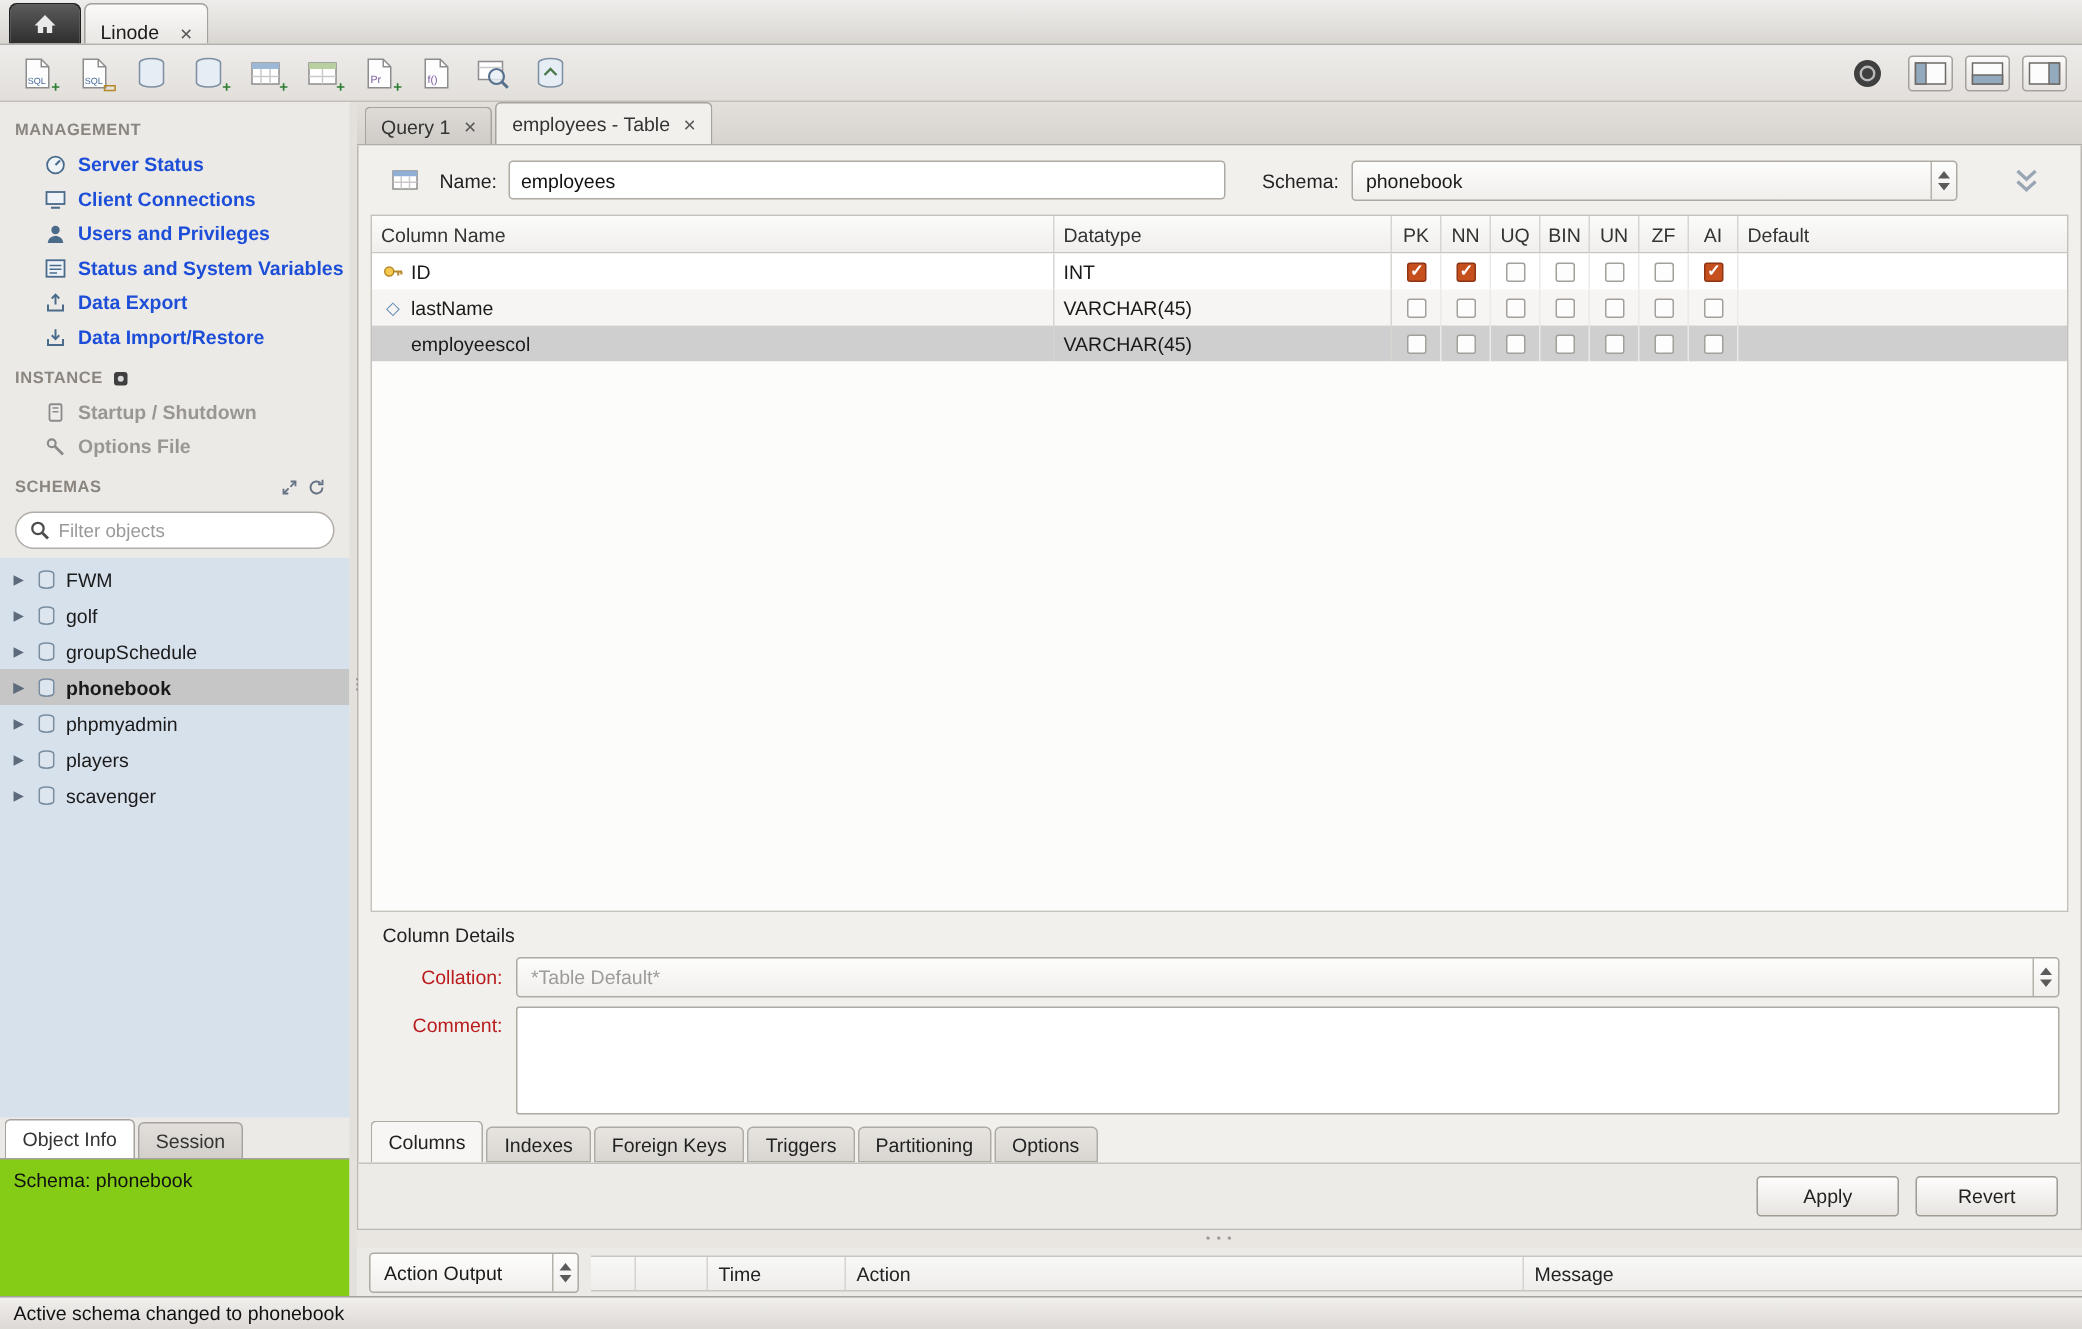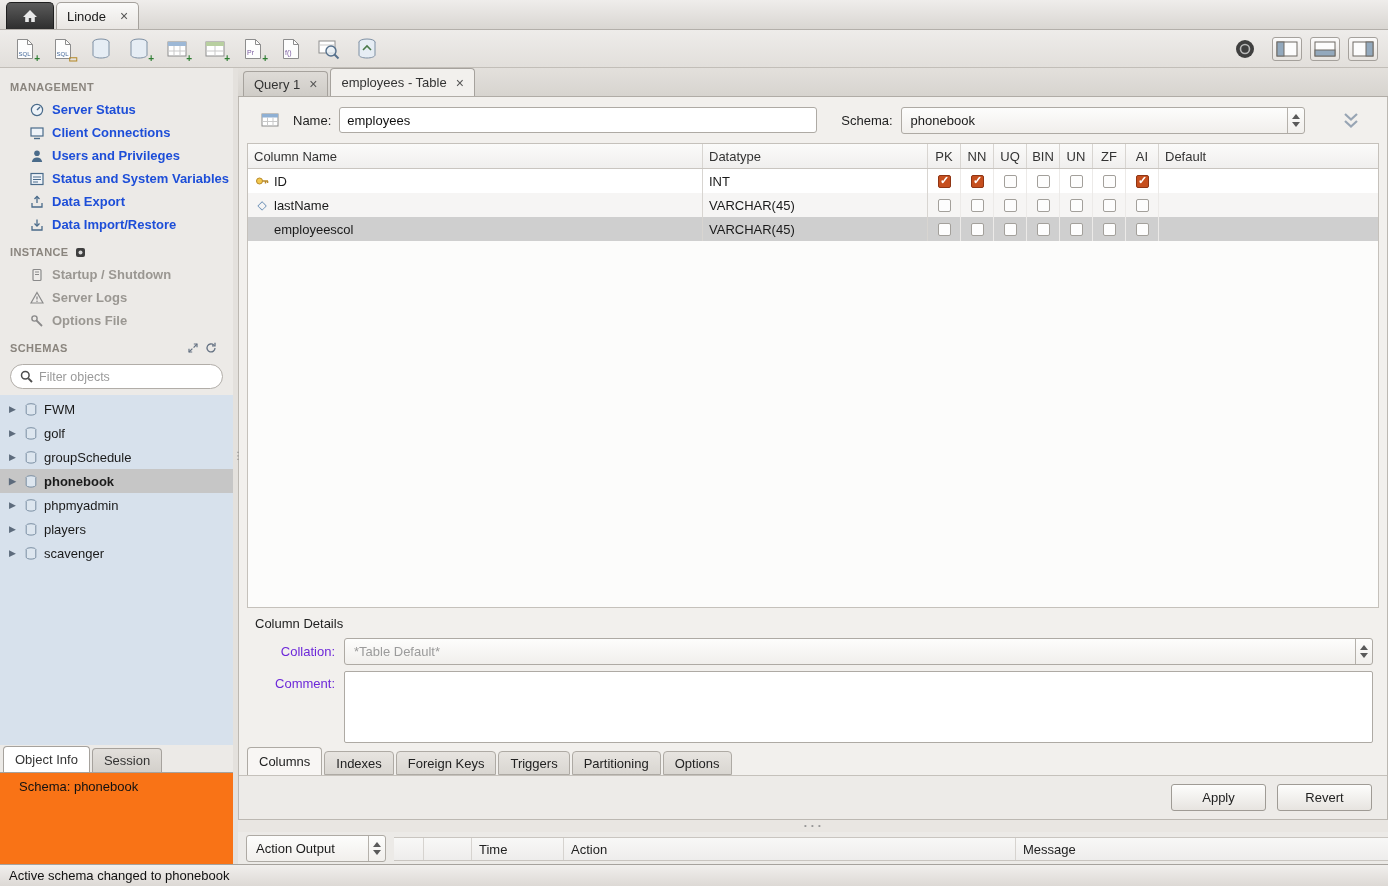--- a/index.html
+++ b/index.html
@@ -3,21 +3,21 @@
 <meta charset="utf-8">
 <style>
   *{margin:0;padding:0;box-sizing:border-box;}
   html,body{width:1388px;height:886px;overflow:hidden;}
   body{font-family:"Liberation Sans",sans-serif;font-size:13px;color:#1a1a1a;background:#e9e6e2;}
   .window{width:1388px;height:886px;display:flex;flex-direction:column;}
 
   
   .titlebar{height:30px;background:linear-gradient(#efedeb,#d9d6d2);border-bottom:1px solid #b3afaa;display:flex;align-items:flex-end;padding-left:6px;flex:none;}
   .home-tab{width:48px;height:27px;background:linear-gradient(#5b5b5b,#2e2e2e);border:1px solid #1f1f1f;border-bottom:none;border-radius:5px 5px 0 0;display:flex;align-items:center;justify-content:center;}
-  .doc-tab{height:27px;margin-left:2px;background:linear-gradient(#fafaf9,#e9e6e3);border:1px solid #a5a19c;border-bottom:none;border-radius:5px 5px 0 0;display:flex;align-items:center;gap:14px;padding:0 10px;}
+  .doc-tab{height:27px;margin-left:2px;background:linear-gradient(#fafaf9,#e9e6e3);border:1px solid #a5a19c;border-bottom:none;border-radius:5px 5px 0 0;display:flex;align-items:flex-end;gap:14px;padding:0 10px;}
   .close-x{color:#555;font-size:14px;line-height:1;}
 
   
   .toolbar{height:38px;background:linear-gradient(#eeecea,#e2dfdb);border-bottom:1px solid #c2beb8;display:flex;align-items:center;padding:0 10px;flex:none;}
   .tb-icon{width:30px;height:30px;display:flex;align-items:center;justify-content:center;position:relative;margin-right:8px;}
   .tb-badge{position:absolute;right:0;bottom:0;font-size:10px;font-weight:bold;color:#2e7d32;line-height:10px;}
   .tb-right{margin-left:auto;display:flex;align-items:center;gap:8px;}
   .panel-btn{width:30px;height:24px;border:1px solid #a5a19c;border-radius:3px;background:linear-gradient(#fbfafa,#e6e3df);display:flex;align-items:center;justify-content:center;}
 
   
@@ -36,21 +36,21 @@
   .filter-box{margin:5px 10px 6px 10px;height:25px;background:#fff;border:1px solid #b1ada8;border-radius:13px;display:flex;align-items:center;padding:0 9px;gap:6px;}
   .filter-box input{border:none;outline:none;flex:1;font-family:"Liberation Sans",sans-serif;font-size:12.5px;background:transparent;color:#333;}
   .filter-box input::placeholder{color:#9a9a9a;}
   .schema-list{flex:1;background:var(--schema_panel,#d7e1ec);overflow:hidden;padding-top:2px;min-height:0;}
   .schema-item{display:flex;align-items:center;gap:7px;height:24px;padding-left:9px;color:#1a1a1a;}
   .schema-item .tri{color:#5d6b7c;font-size:9px;width:9px;flex:none;}
   .schema-item.selected{background:var(--selected_schema,#c6c6c6);font-weight:bold;}
   .side-tabs{display:flex;align-items:flex-end;height:27px;padding-left:3px;gap:2px;flex:none;}
   .side-tab{height:24px;padding:0 11px;display:flex;align-items:center;background:linear-gradient(#e2dfdb,#d3d0cb);border:1px solid #a6a29d;border-bottom:none;border-radius:4px 4px 0 0;font-size:13px;color:#333;}
   .side-tab.active{background:#fff;height:26px;}
-  .side-info{background:#f97316;border-top:1px solid #a6a29d;height:92px;padding:6px 19px;flex:none;font-size:13px;color:#111;}
+  .side-info{background:#84cc16;border-top:1px solid #a6a29d;height:92px;padding:6px 9px;flex:none;font-size:13px;color:#111;}
 
   
   .main-tabbar{height:29px;background:linear-gradient(#e3e0dc,#d7d4cf);border-bottom:1px solid #b0aca6;display:flex;align-items:flex-end;padding-left:5px;flex:none;}
   .main-tab{height:25px;margin-right:2px;padding:0 10px;display:flex;align-items:center;gap:9px;background:linear-gradient(#dedbd7,#cfccc7);border:1px solid #a6a29d;border-bottom:none;border-radius:4px 4px 0 0;color:#333;}
   .main-tab.active{background:#f2f0ed;height:28px;}
 
   
   .editor{flex:1;background:#f2f0ed;border:1px solid #bcb8b2;border-top:none;display:flex;flex-direction:column;min-height:0;margin:0;}
   .name-row{height:46px;display:flex;align-items:center;padding:0 12px;flex:none;gap:8px;}
   .fld-label{color:#222;}
@@ -76,21 +76,21 @@
   .grid-row.selected{background:var(--selected_row,#cfcfcf);}
   .row-icon{width:16px;display:inline-flex;justify-content:center;margin-right:4px;flex:none;}
   .diamond{color:#5f87b0;font-size:12px;}
   .cb{width:13px;height:13px;border:1px solid #a3a09b;border-radius:2px;background:#fdfdfd;position:relative;}
   .cb.checked{background:var(--checkbox_checked,#c64f1e);border-color:#8f3514;}
   .cb.checked::after{content:"✓";position:absolute;left:1.5px;top:-2px;color:#fff;font-size:11px;font-weight:bold;}
   .grid-empty{flex:1;background:#fcfcfb;}
 
   .details-title{padding:8px 0 4px 16px;color:#222;flex:none;}
   .detail-row{display:flex;align-items:center;padding:3px 14px 3px 0;flex:none;}
-  .detail-row .dl{width:96px;text-align:right;margin-right:9px;color:#6d28d9;flex:none;}
+  .detail-row .dl{width:96px;text-align:right;margin-right:9px;color:#b91c1c;flex:none;}
   .detail-row .grow{flex:1;}
   .detail-row.top{align-items:flex-start;}
   .comment-area{flex:1;height:72px;border:1px solid #aeaaa4;border-radius:2px;background:#fff;resize:none;outline:none;font-family:"Liberation Sans",sans-serif;font-size:13px;padding:4px 6px;}
 
   .etabs{display:flex;align-items:flex-end;height:29px;padding-left:8px;gap:2px;flex:none;}
   .etab{height:24px;padding:0 11px;display:flex;align-items:center;background:linear-gradient(#e7e4e0,#d9d6d1);border:1px solid #aeaaa4;border-radius:4px 4px 0 0;color:#222;}
   .etab.active{background:#f8f6f4;height:28px;border-bottom:none;}
   .apply-row{border-top:1px solid #c5c1bb;background:#edebe8;display:flex;justify-content:flex-end;align-items:center;gap:11px;padding:0 15px;height:44px;flex:none;}
   .btn{width:95px;height:27px;border:1px solid #9f9b95;border-radius:3px;background:linear-gradient(#fdfdfc,#e7e4e0);display:flex;align-items:center;justify-content:center;color:#222;}
 
@@ -294,28 +294,20 @@
             <circle cx="5.5" cy="5.5" r="2" fill="#d9d9d9"></circle>
           </svg>
       </div>
       <div class="side-item dim">
         <svg width="14" height="14" viewBox="0 0 14 14">
             <rect x="3" y="1.5" width="8" height="11" rx="1" fill="#eeecea" stroke="#8a8a8a" stroke-width="1.2"></rect>
             <line x1="5" y1="4" x2="9" y2="4" stroke="#8a8a8a"></line>
             <line x1="5" y1="6.5" x2="9" y2="6.5" stroke="#8a8a8a"></line>
           </svg>
         <span class="lbl">Startup / Shutdown</span>
-      </div>
-      <div class="side-item dim">
-        <svg width="14" height="14" viewBox="0 0 14 14">
-            <path d="M7 1.5L13 12H1z" fill="#eeecea" stroke="#8a8a8a" stroke-width="1.2"></path>
-            <line x1="7" y1="5.5" x2="7" y2="8.5" stroke="#8a8a8a" stroke-width="1.3"></line>
-            <circle cx="7" cy="10.3" r=".8" fill="#8a8a8a"></circle>
-          </svg>
-        <span class="lbl">Server Logs</span>
       </div>
       <div class="side-item dim">
         <svg width="14" height="14" viewBox="0 0 14 14">
             <circle cx="4.5" cy="4.5" r="2.6" fill="none" stroke="#8a8a8a" stroke-width="1.4"></circle>
             <line x1="6.5" y1="6.5" x2="12" y2="12" stroke="#8a8a8a" stroke-width="1.8"></line>
           </svg>
         <span class="lbl">Options File</span>
       </div>
 
       <div class="sect-head">

